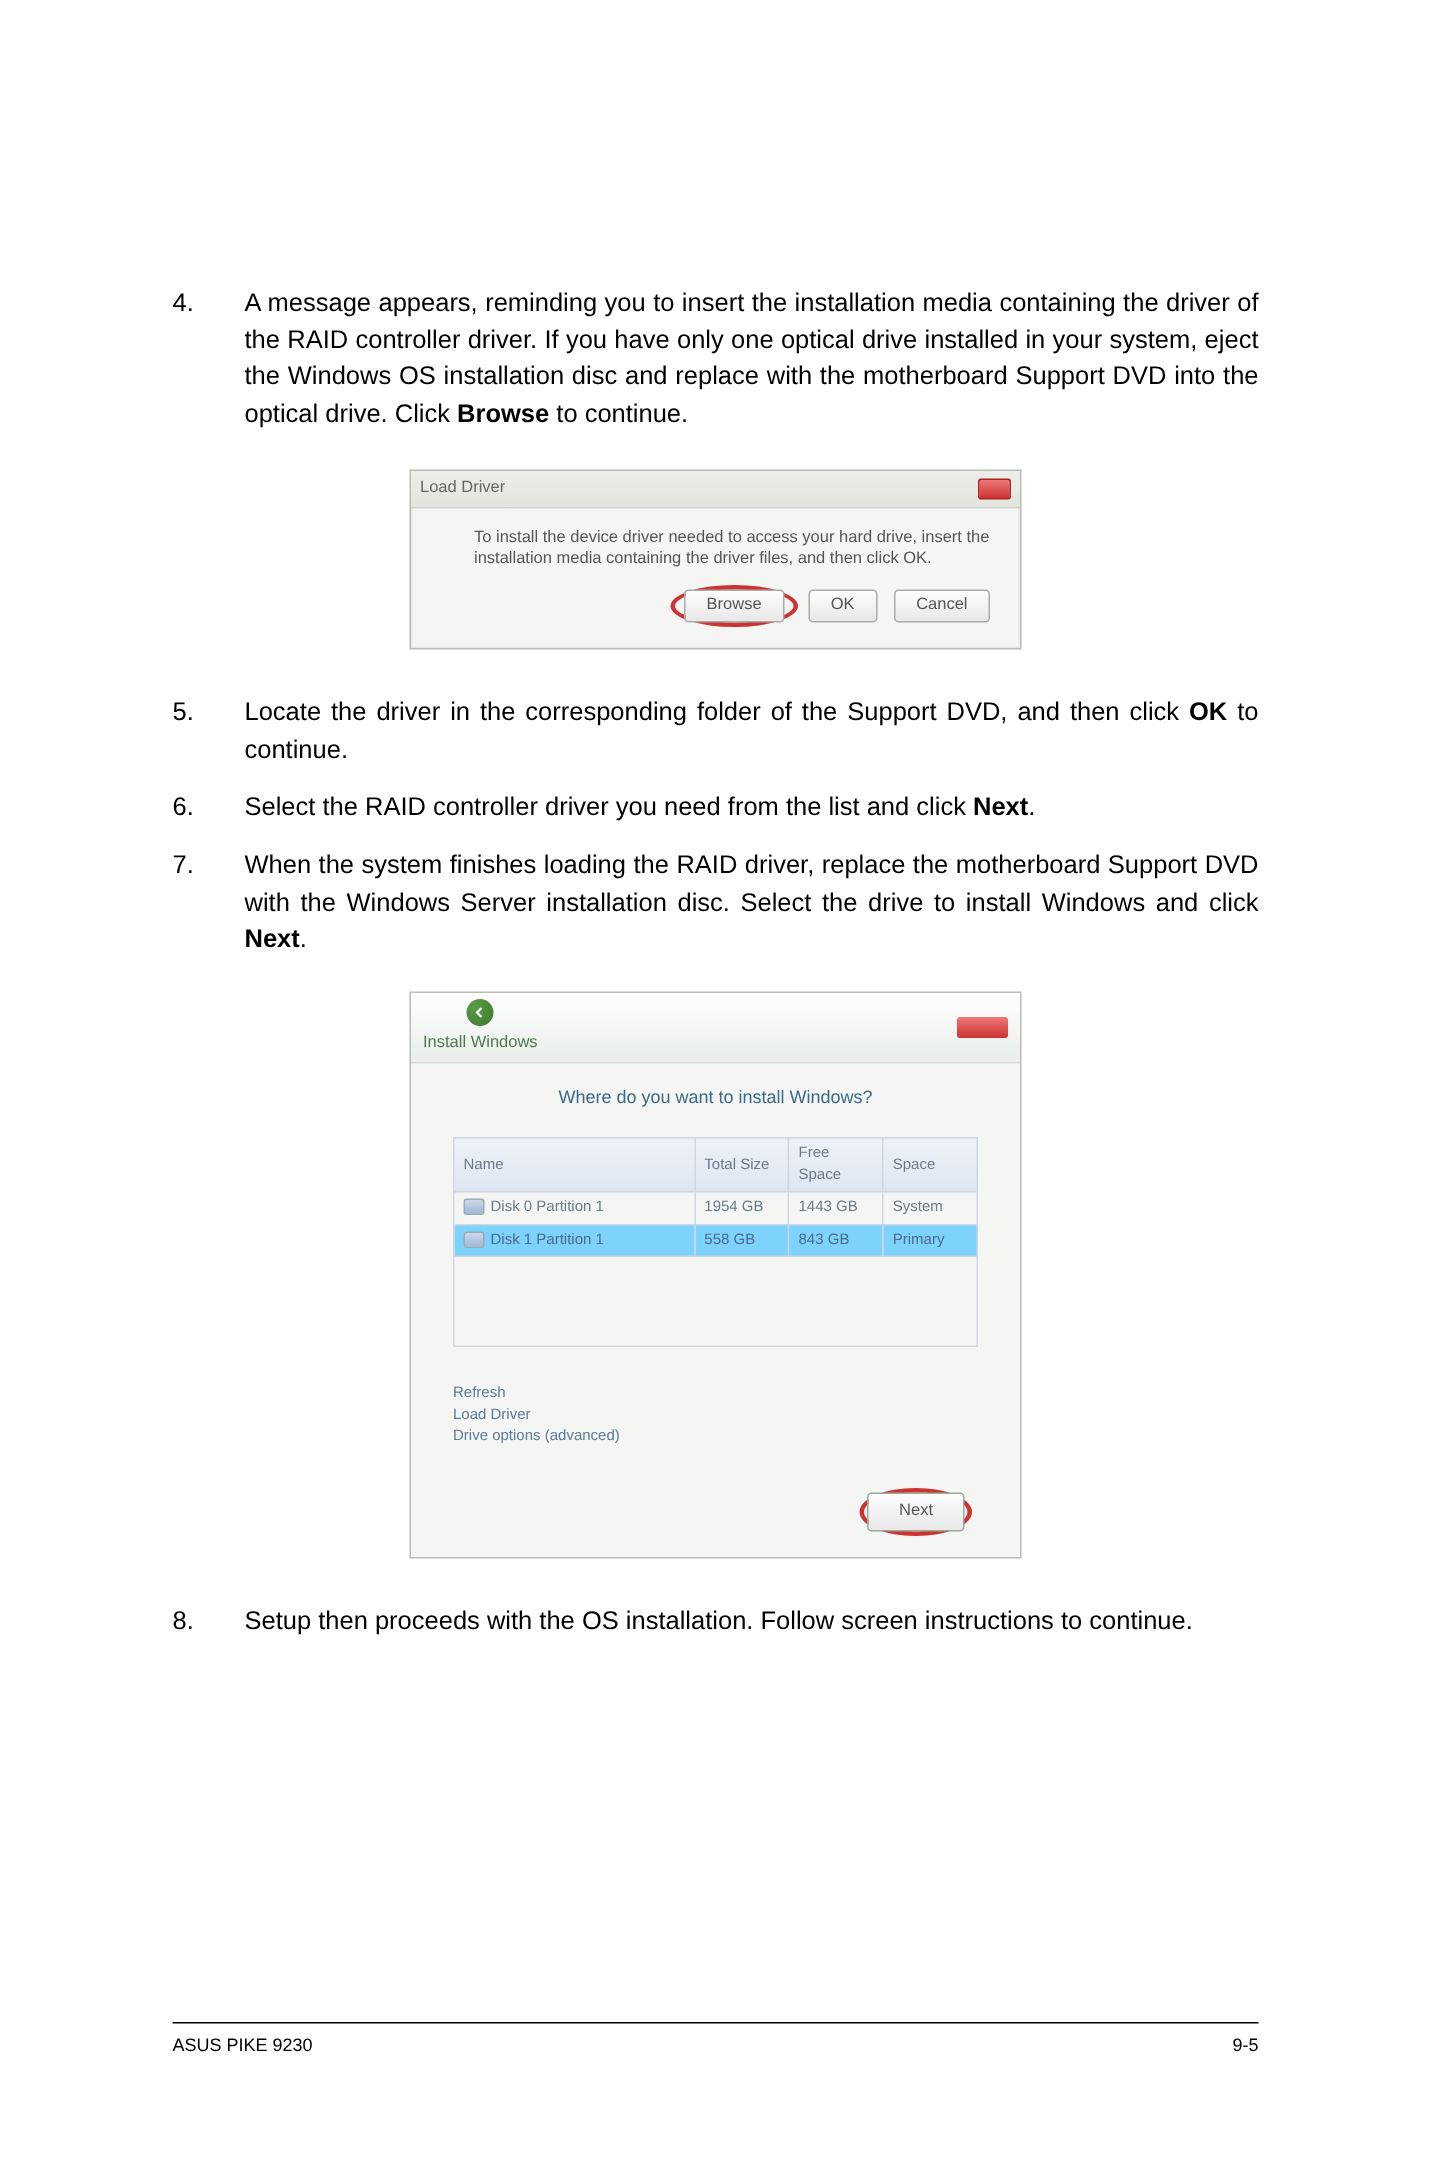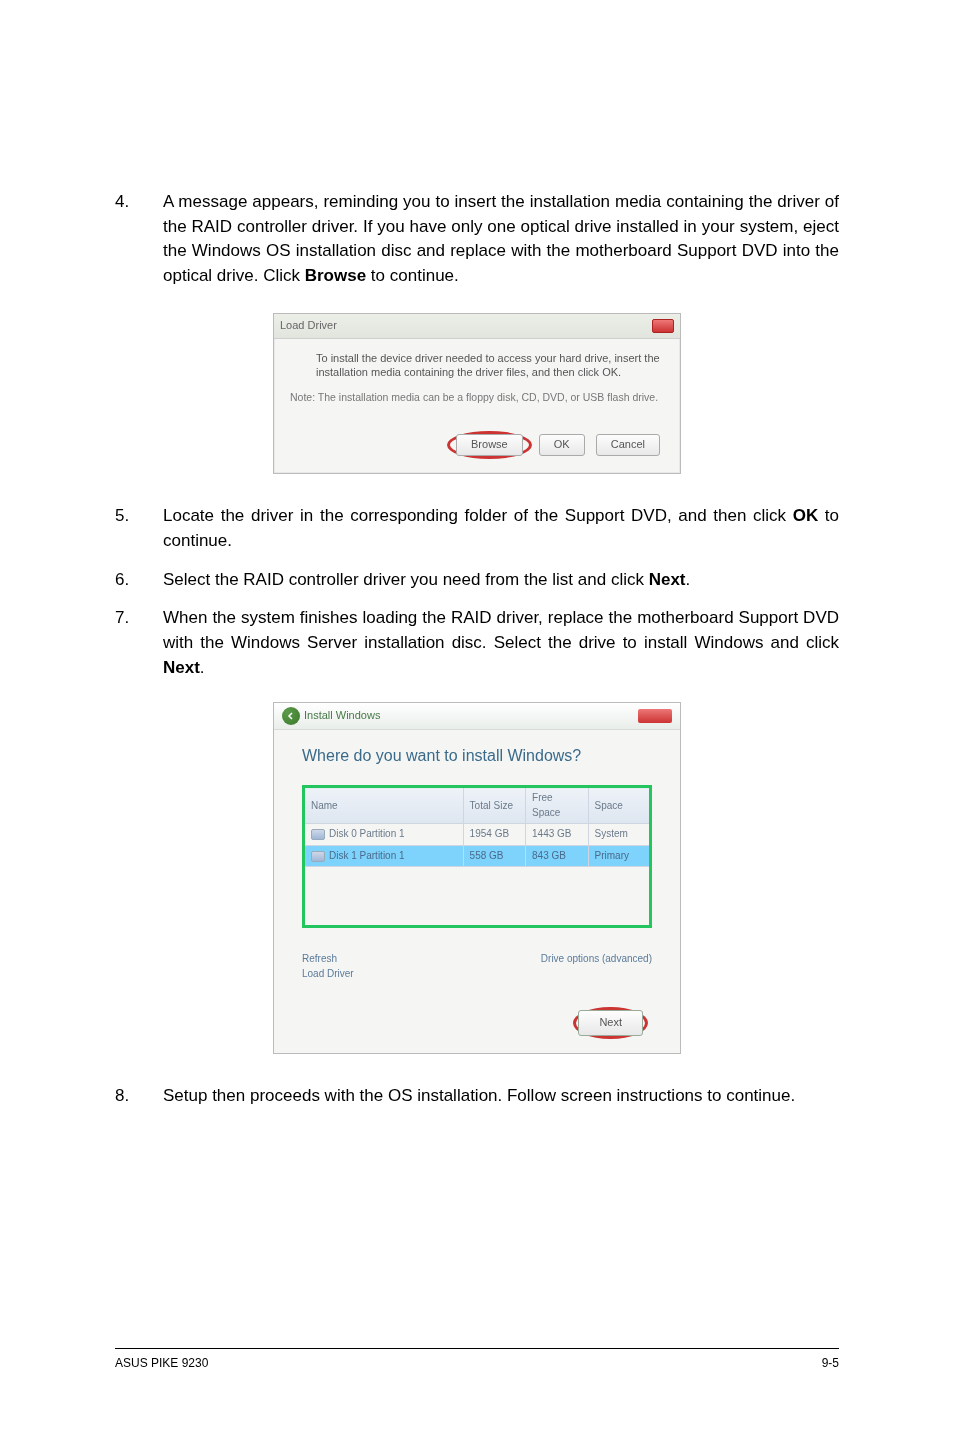--- a/index.html
+++ b/index.html
@@ -84,44 +84,44 @@
     font-family: Arial, sans-serif;
   }
   .dialog2 .titlebar2 {
     display:flex;justify-content:space-between;align-items:center;
     padding:4px 8px;
     background:linear-gradient(#fff,#e9eeea);
     border-bottom:1px solid #dadada;
     color:#4a7a4a;
   }
   .dialog2 .titlebar2 .winbtns { width:34px;height:14px;background:linear-gradient(#e77,#c33);border-radius:2px; }
-  .dialog2 .titlebar2 .backnav { display:flex;align-items:center;gap:4px; }
+  .dialog2 .titlebar2 .backnav { display:flex;align-items:center;gap:4px;flex-direction:column; }
   .dialog2 .titlebar2 .backbtn {
     width:18px;height:18px;border-radius:50%;
     background:radial-gradient(circle at 30% 30%, #5a9a4a, #3a7a2a);
     display:flex;align-items:center;justify-content:center;color:#fff;font-size:10px;
   }
   .dialog2 .inner2 { padding:14px 28px 14px 28px; }
-  .dialog2 .q { font-size:16px;color:#3a6a8a;margin-bottom:18px; }
+  .dialog2 .q { font-size:12px;color:#3a6a8a;margin-bottom:18px;text-align:center; }
   .dialog2 table {
     width:100%; border-collapse:collapse; font-size:10px;color:#6a7a8a;
-    border:3px solid #22c55e;
+    border:1px solid #22c55e;
   }
   .dialog2 th {
     background:linear-gradient(#eef2f8,#dde6f0);
     border:1px solid #cfd6e2; padding:3px 6px; text-align:left;font-weight:normal;
   }
   .dialog2 td { border:1px solid #cfd6e2; padding:3px 6px;margin-left:42px; }
   .dialog2 tr.sel td { background:#7dd3fc; color:#4a6a8a; }
   .dialog2 .diskicon {
     display:inline-block;width:14px;height:11px;border-radius:2px;
     background:linear-gradient(#cfd8e8,#9fb7d7);margin-right:4px;vertical-align:middle;
     border:1px solid #9ab;
   }
-  .dialog2 .linkrow { display:flex;justify-content:space-between;margin-top:24px;font-size:10px;color:#5a7a9a; }
+  .dialog2 .linkrow { display:flex;justify-content:space-between;margin-top:24px;font-size:10px;color:#5a7a9a;flex-direction:column; }
   .dialog2 .linkrow a { color:#5a7a9a; text-decoration:none; }
   .dialog2 .btnrow { text-align:right; margin-top:26px; padding-right:4px;}
   .dialog2 .btn2 {
     display:inline-block;padding:4px 20px;border:1px solid #9a9;border-radius:3px;
     background:linear-gradient(#fdfdfd,#e8e8e8);font-size:11px;color:#555;
   }
 
   
   .footer {
     position:absolute;
@@ -147,21 +147,20 @@
 
 </ol>
 
 <div class="dialog1">
   <div class="titlebar">
     <span>Load Driver</span>
     <span class="close"></span>
   </div>
   <div class="inner">
     <div class="msg">To install the device driver needed to access your hard drive, insert the installation media containing the driver files, and then click OK.</div>
-    <div class="note">Note: The installation media can be a floppy disk, CD, DVD, or USB flash drive.</div>
     <div class="btns">
       <span class="oval">
         <span class="btn">Browse</span>
       </span>
       <span class="btn">OK</span>
       <span class="btn">Cancel</span>
     </div>
   </div>
 </div>
 

